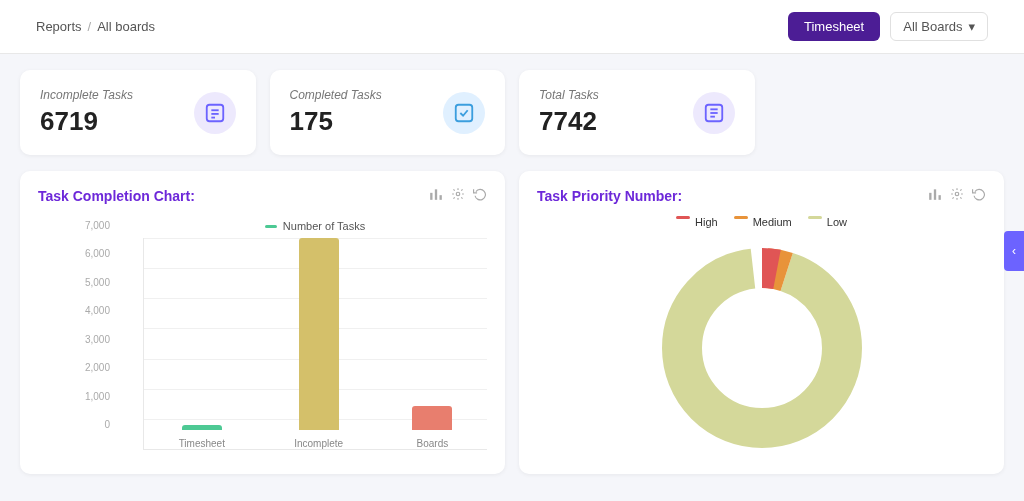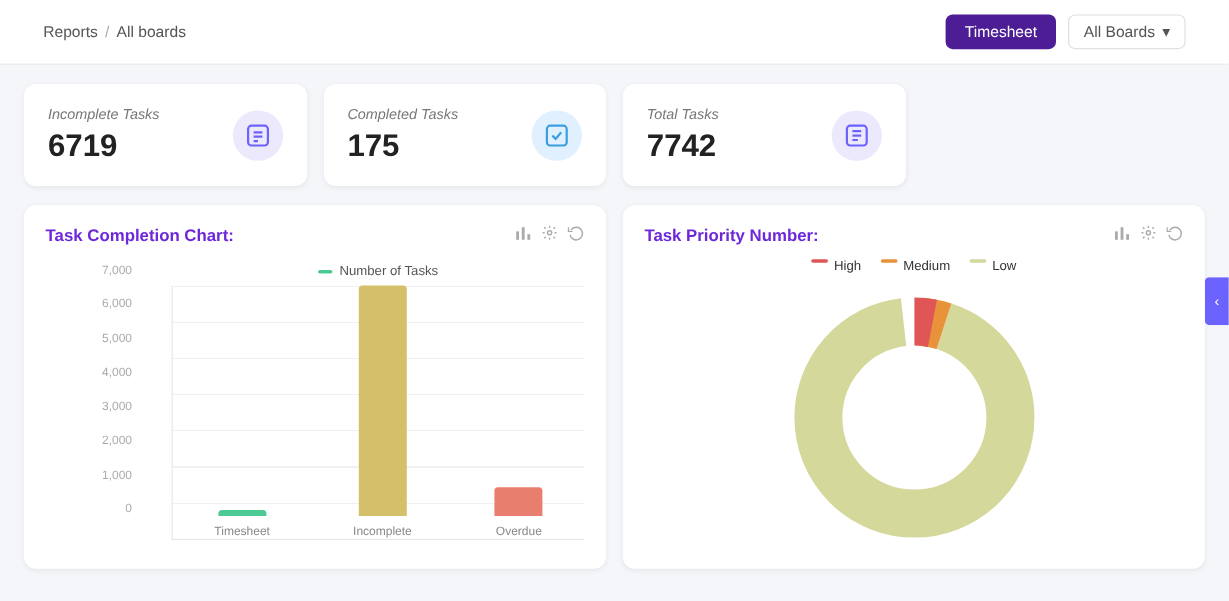--- a/index.html
+++ b/index.html
@@ -372,21 +372,21 @@
           <div class="bar-group" style="align-self: flex-end;">
     <div class="bar" style="height:5px; background:#4dc994;"></div>
     <div class="bar-label">Timesheet</div>
   </div>
               <div class="bar-group" style="align-self: flex-end;">
     <div class="bar" style="height:192px; background:#d4c06a;"></div>
     <div class="bar-label">Incomplete</div>
   </div>
               <div class="bar-group" style="align-self: flex-end;">
     <div class="bar" style="height:24px; background:#e87e6e;"></div>
-    <div class="bar-label">Overdue</div>
+    <div class="bar-label">Boards</div>
   </div>
             </div>
         </div>
       </div>
     </div>
 
     <div class="chart-card">
       <div class="chart-header">
         <span class="chart-title">Task Priority Number:</span>
         <div class="chart-actions">

